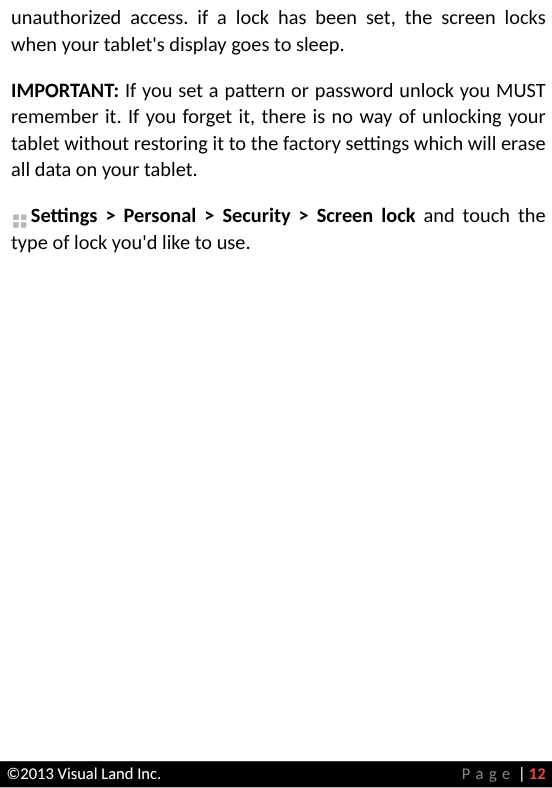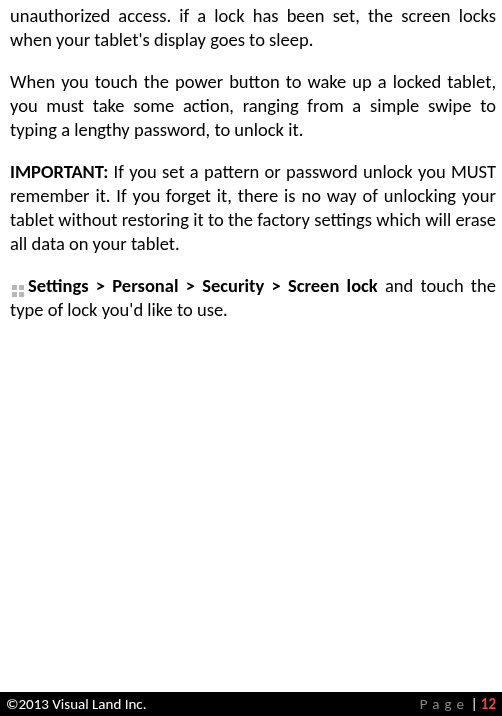--- a/index.html
+++ b/index.html
@@ -70,21 +70,20 @@
     .page-number {
       font-weight: bold;
       color: #ef4444;
     }
   </style>
 </head>
 <body>
 
 <div class="content">
   <p class="paragraph">unauthorized access. if a lock has been set, the screen locks when your tablet's display goes to sleep.</p>
-  <p class="paragraph">When you touch the power button to wake up a locked tablet, you must take some action, ranging from a simple swipe to typing a lengthy password, to unlock it.</p>
   <p class="paragraph">
     <span class="bold">IMPORTANT:</span><span> If you set a pattern or password unlock you MUST remember it. If you forget it, there is no way of unlocking your tablet without restoring it to the factory settings which will erase all data on your tablet.</span>
   </p>
   <p class="paragraph">
     <span class="settings-icon">
       <svg viewBox="0 0 16 16" width="16" height="16">
         <rect x="2" y="2" width="5" height="5" fill="#888" opacity="0.6"></rect>
         <rect x="9" y="2" width="5" height="5" fill="#888" opacity="0.6"></rect>
         <rect x="2" y="9" width="5" height="5" fill="#888" opacity="0.6"></rect>
         <rect x="9" y="9" width="5" height="5" fill="#888" opacity="0.6"></rect>

